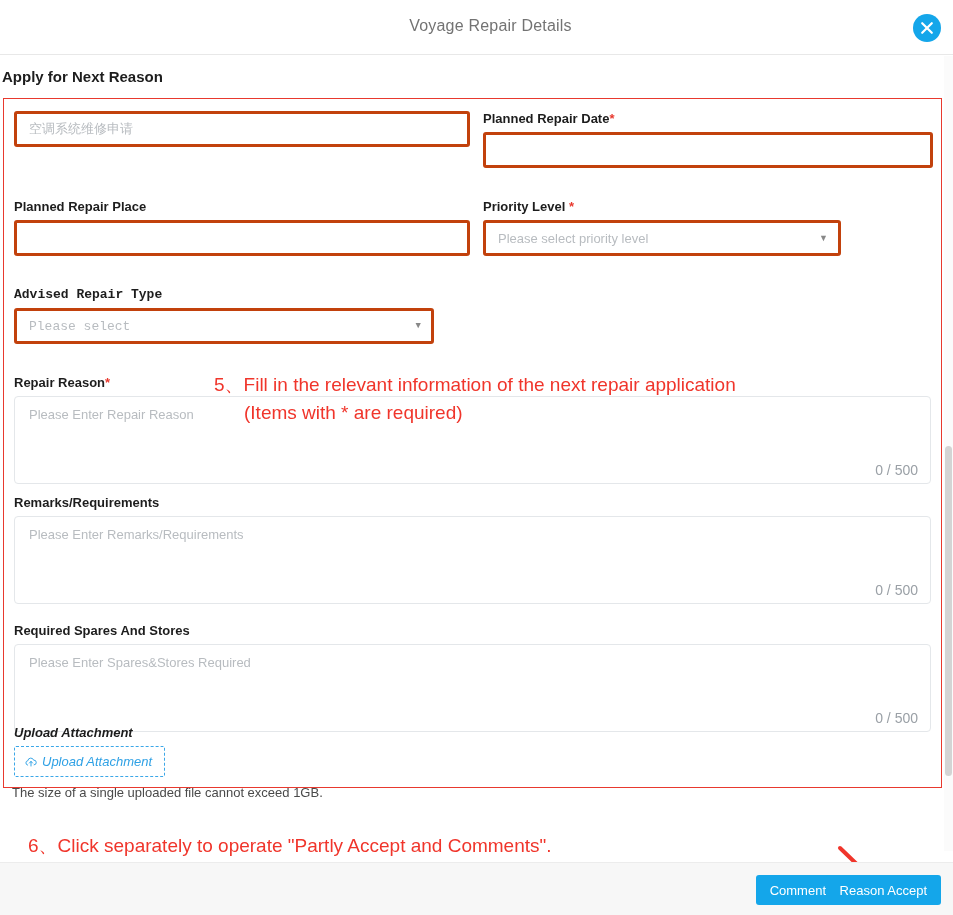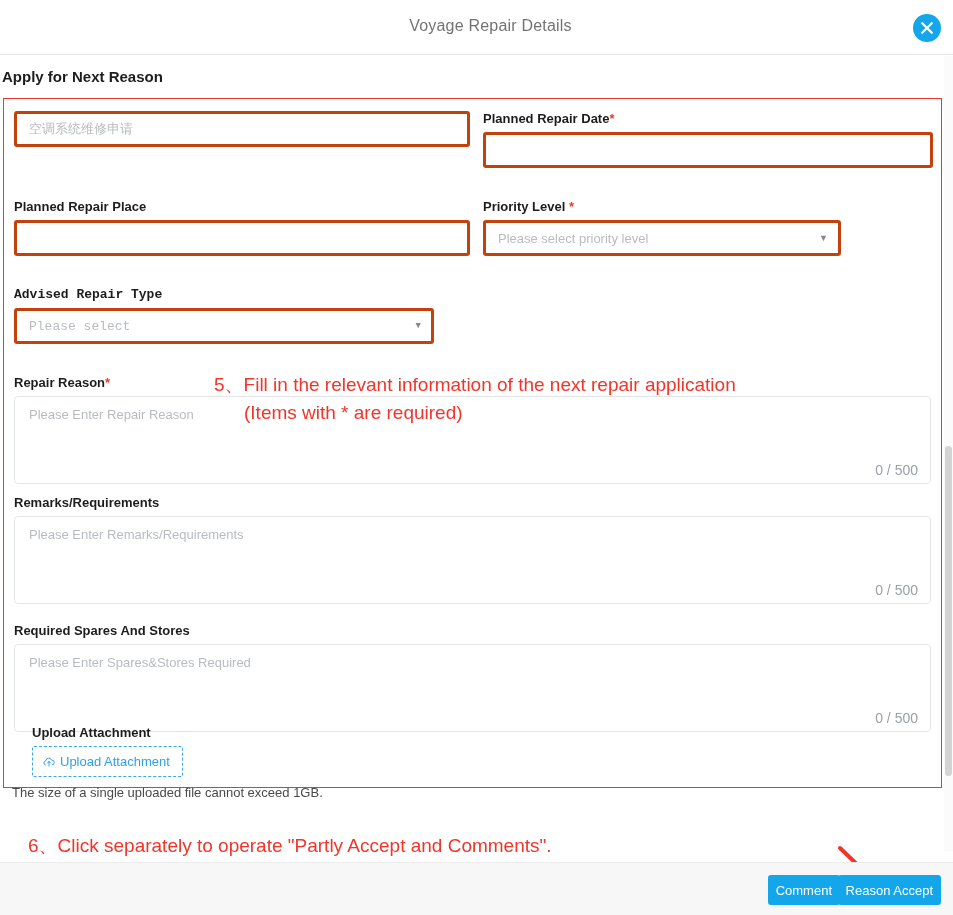--- a/index.html
+++ b/index.html
@@ -133,21 +133,21 @@
     position: absolute; left: 0; bottom: 0;
     width: 953px; height: 53px;
     background: #f7f7f7;
     border-top: 1px solid #ececec;
   }
   .btn {
     position: absolute; top: 12px;
     height: 30px; border: none; border-radius: 3px;
     background: #14a6ea; color: #fff;
     font-size: 13px; font-family: "Liberation Sans", sans-serif;
-    cursor: pointer; padding: 0 8px;
+    cursor: pointer; padding: 0 14px;
   }
   #btn-comment { right: 113px; }
   #btn-partly  { right: 12px; }
 </style>
 </head>
 <body>
 
 <div id="page">
 
   <div class="modal-header">
@@ -216,21 +216,21 @@
     </div>
 
     <div class="field" style="left:10px; top:516px;margin-top:8px;">
       <div class="lbl">Required Spares And Stores</div>
       <div class="ta-wrap">
         <span class="ph">Please Enter Spares&amp;Stores Required</span>
         <span class="counter">0 / 500</span>
       </div>
     </div>
 
-    <div class="field" style="left:28px; top:626px;">
+    <div class="field" style="left:10px; top:626px;font-style:italic;">
       <div class="lbl">Upload Attachment</div>
       <div class="upload-btn">
         <svg width="14" height="14" viewBox="0 0 16 16" aria-hidden="true">
           <path d="M4.2 11.6 A2.6 2.6 0 0 1 4.4 6.5 A3.4 3.4 0 0 1 11 5.9 A2.7 2.7 0 0 1 11.6 11.3" fill="none" stroke="#2fa1e5" stroke-width="1.1" stroke-linecap="round"></path>
           <path d="M8 12.6 L8 7.4 M6.2 9.2 L8 7.3 L9.8 9.2" fill="none" stroke="#2fa1e5" stroke-width="1.1" stroke-linecap="round" stroke-linejoin="round"></path>
         </svg><span>Upload Attachment</span>
       </div>
     </div>
   </div>
 

